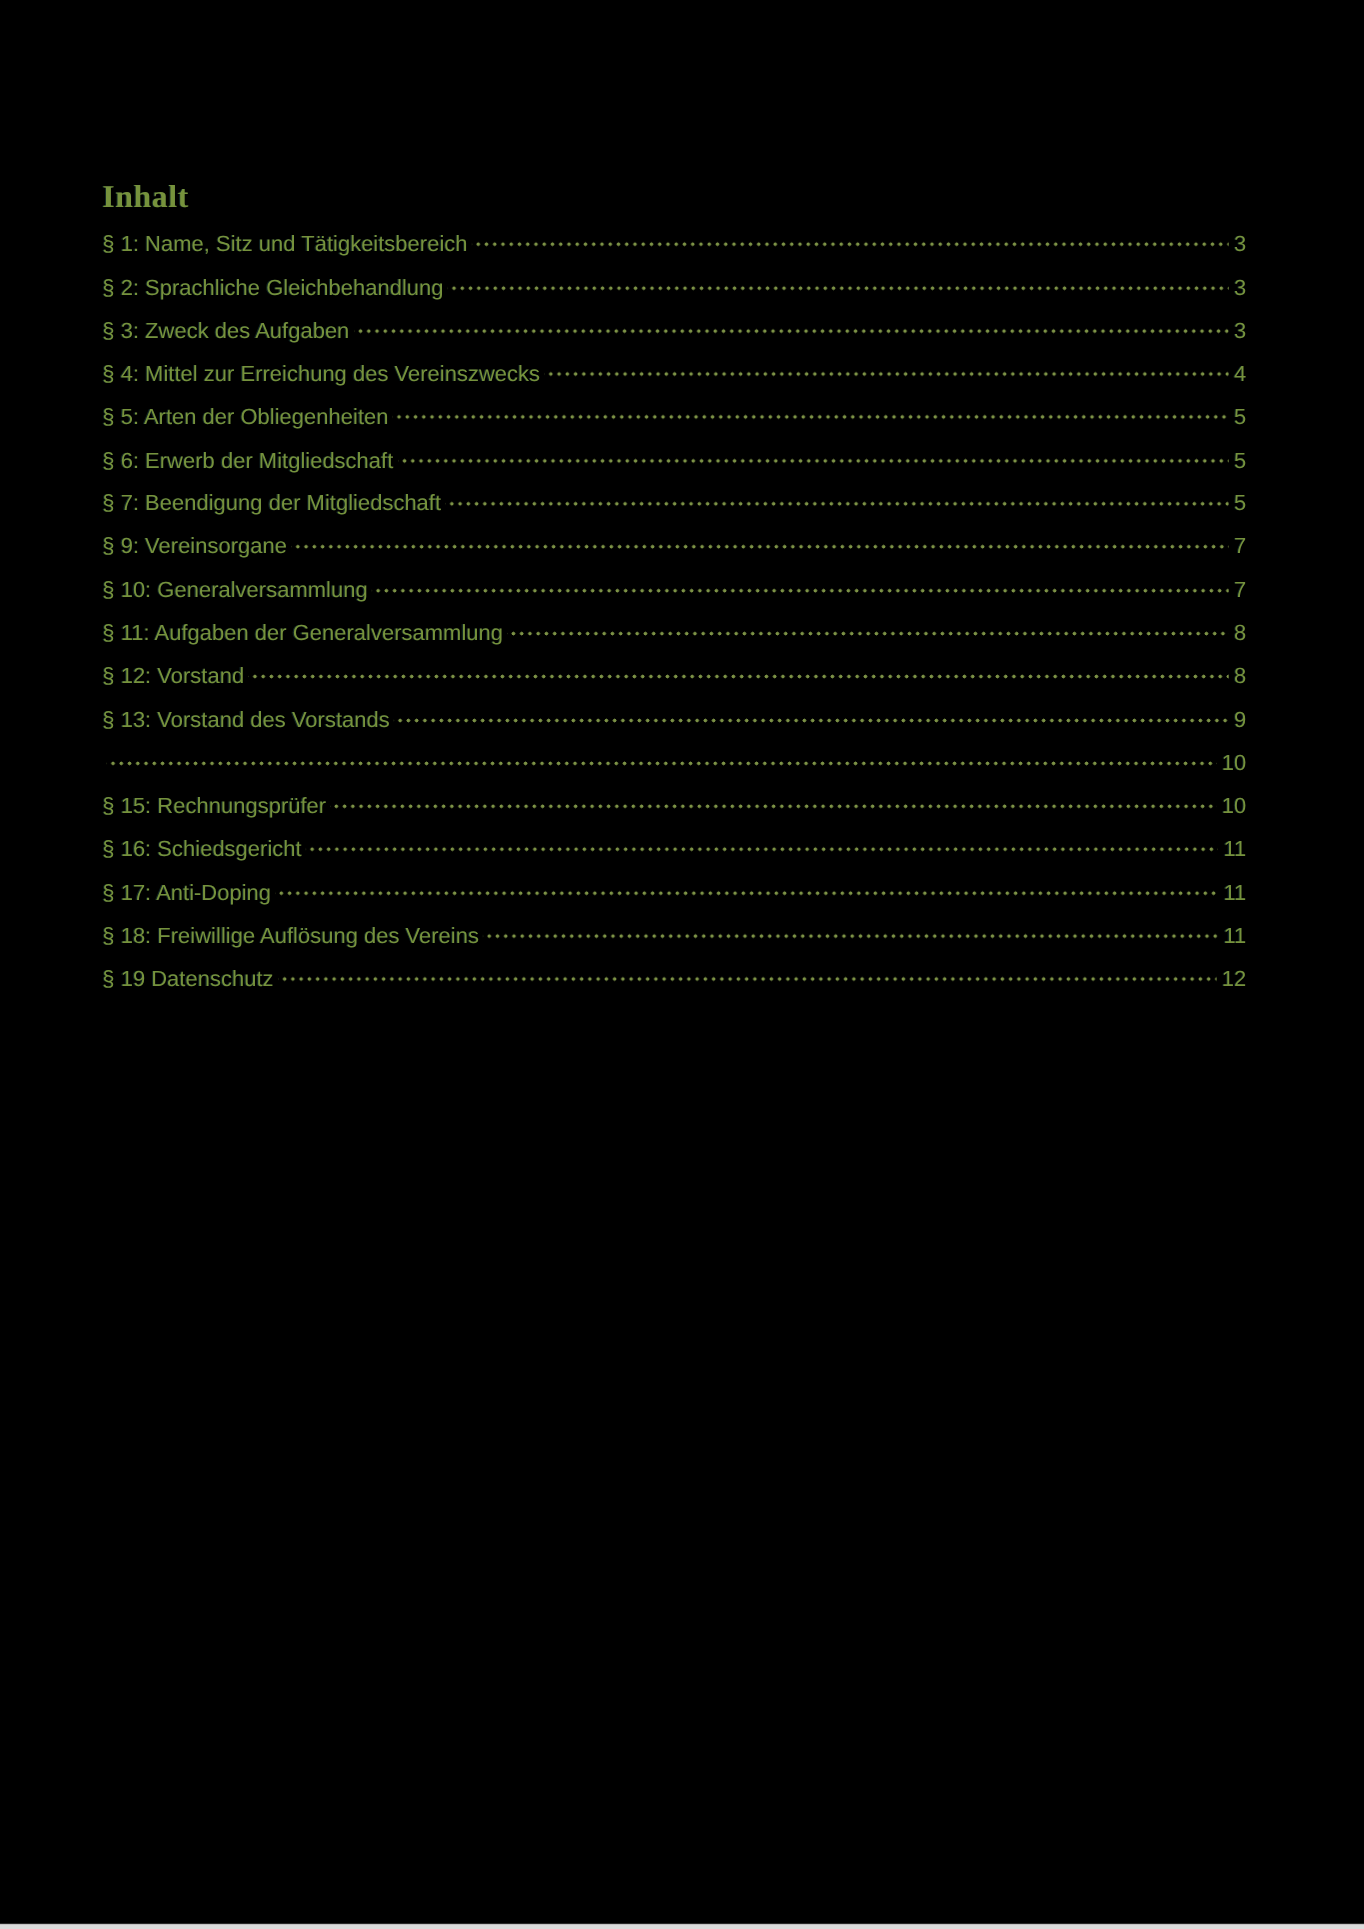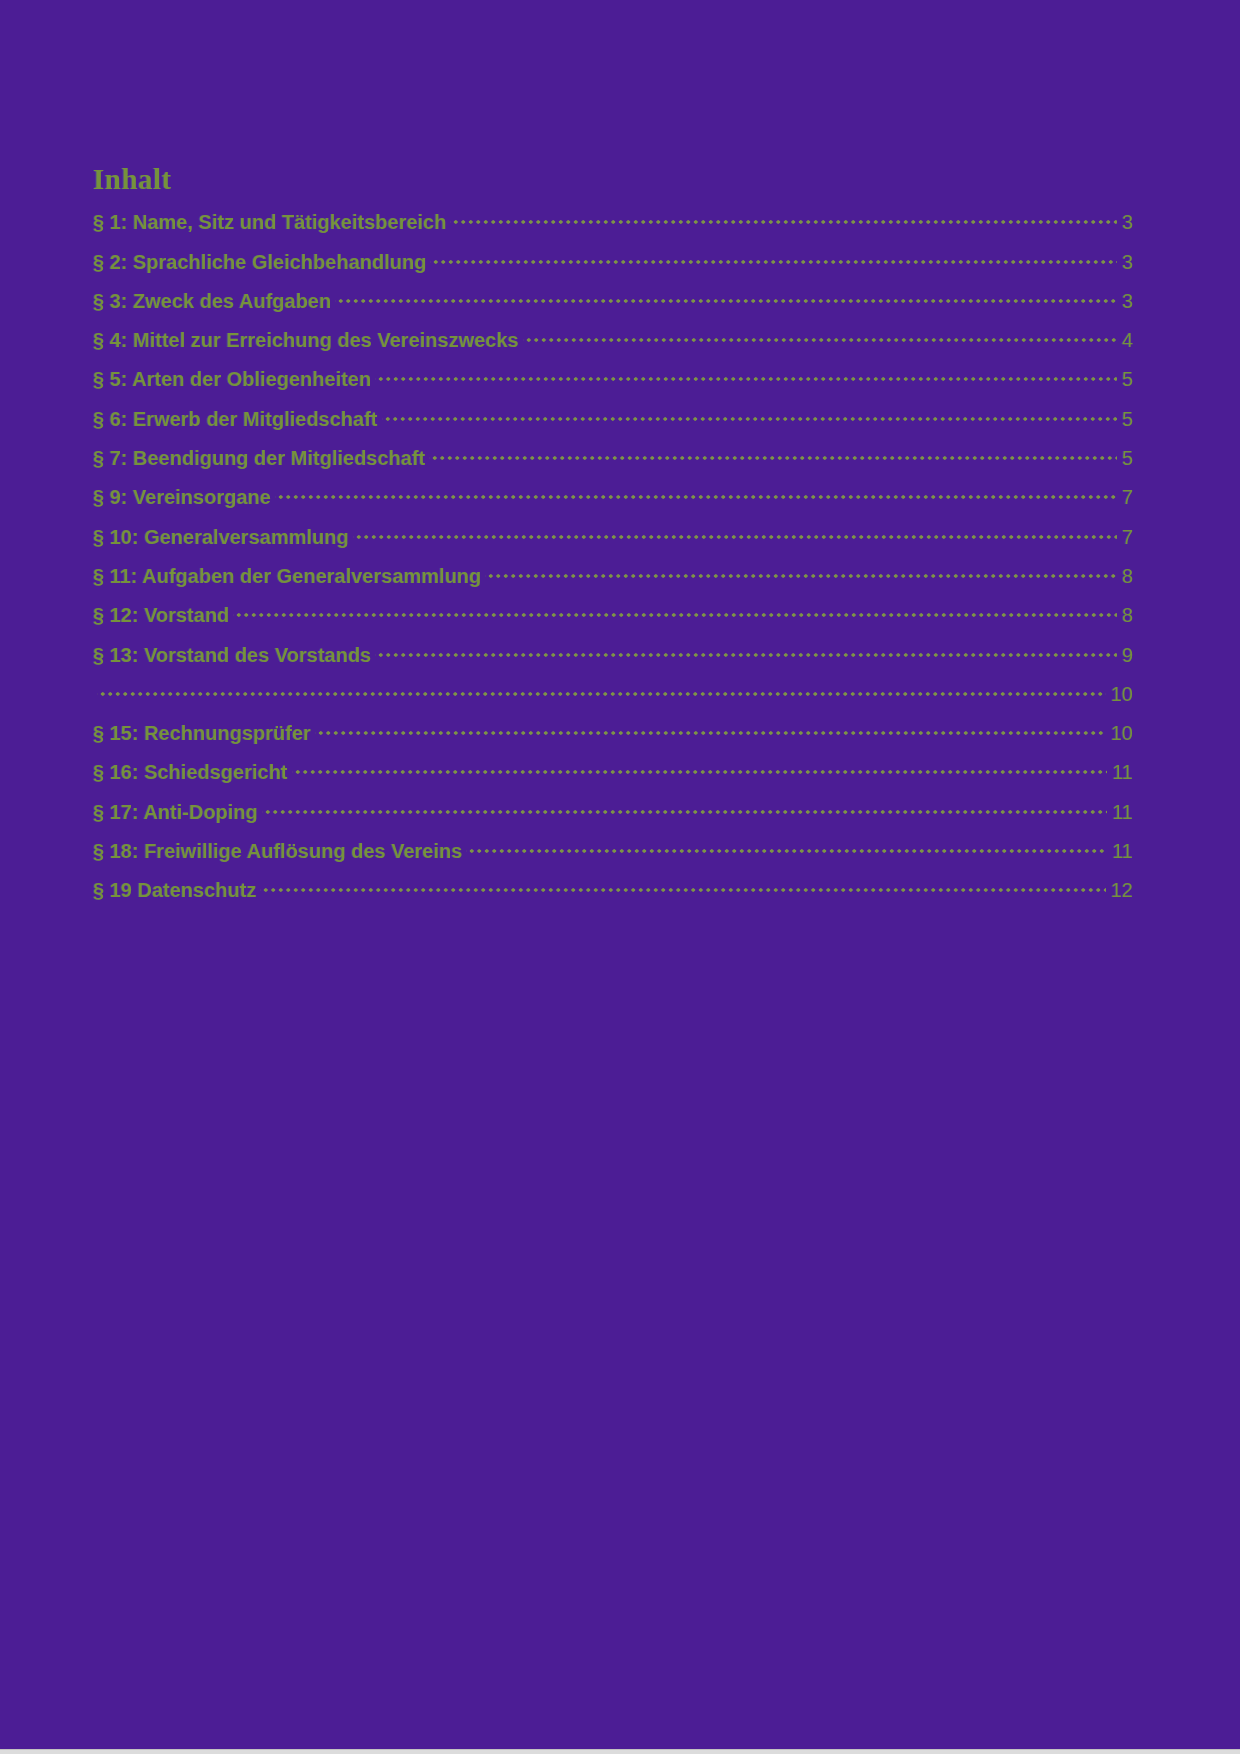--- a/index.html
+++ b/index.html
@@ -10,21 +10,21 @@
   body {
     width: 1240px;
     height: 1754px;
     position: relative;
     overflow: hidden;
     font-family: "Liberation Sans", sans-serif;
   }
   .page {
     position: absolute;
     inset: 0;
-    background: #4c1d95;
+    background: #000000;
   }
   .toc {
     position: absolute;
     left: 93px;
     top: 163px;
     width: 1040px;
   }
   .toc-title {
     margin: 0 0 7px 0;
     font-family: "Liberation Serif", serif;
@@ -41,21 +41,21 @@
   .toc-row {
     display: flex;
     align-items: flex-end;
     height: 39.3px;
     padding-bottom: 7px;
     box-sizing: border-box;
     cursor: pointer;
   }
   .toc-label {
     white-space: nowrap;
-    font-weight: bold;
+    font-weight: normal;
     font-size: 20px;
     line-height: 23px;
     color: #76923C;
     text-shadow: -1px 0 0 rgba(80, 180, 175, 0.20);
     text-align: center;
   }
   .toc-leader {
     flex: 1 1 auto;
     min-width: 8px;
     align-self: stretch;

